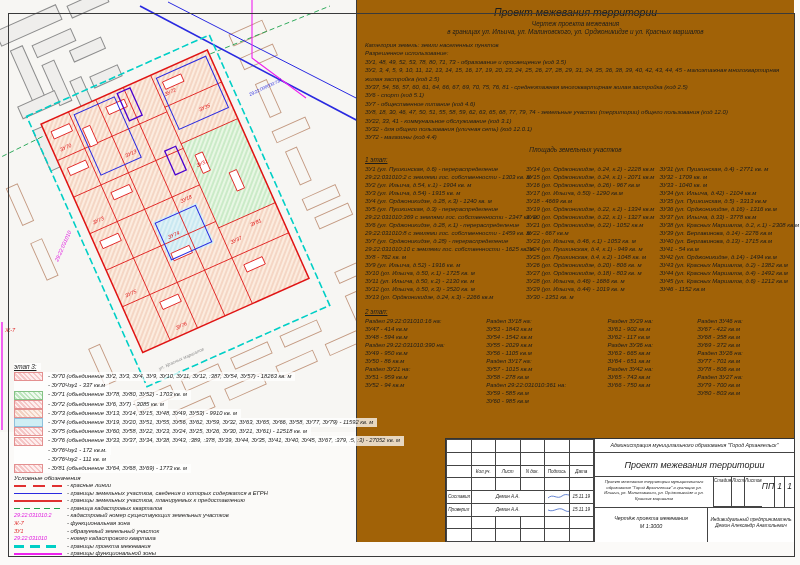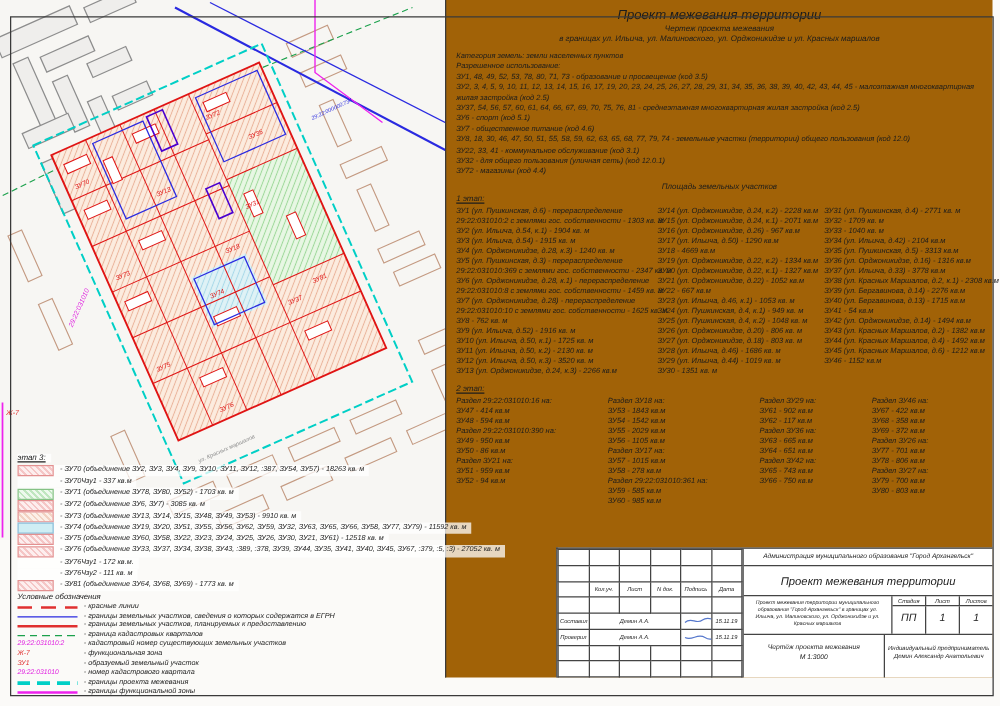--- a/index.html
+++ b/index.html
@@ -41,21 +41,21 @@
   .text-red{color:#e03030;font-size:5.4px;height:auto;background:none;}
   
   .stamp{position:absolute;right:0;bottom:0;width:348px;height:103px;display:flex;background:#fff;border-left:1.1px solid #333;border-top:1.1px solid #333;font-size:4.6px;z-index:4;}
   .stamp table{border-collapse:collapse;width:148px;height:103px;table-layout:fixed;}
   .stamp td{border:0.6px solid #444;padding:0 1px;font-size:4.6px;height:11px;text-align:center;overflow:hidden;white-space:nowrap;}
   .stamp-right{flex:1;display:flex;flex-direction:column;border-left:0.6px solid #444;}
   .st-org{border-bottom:0.6px solid #444;text-align:center;font-size:5.3px;line-height:7px;padding:3px 6px;}
   .st-title{border-bottom:0.6px solid #444;text-align:center;font-size:9px;padding:7px 2px 6px 2px;}
   .st-mid{display:flex;border-bottom:0.6px solid #444;flex:1;}
   .st-desc{width:112px;border-right:0.6px solid #444;font-size:4.2px;line-height:5.6px;text-align:center;padding:2px 3px;}
-  .st-slk{flex:1;display:flex;flex-direction:column;}
+  .st-slk{flex:1;display:flex;flex-direction:row;}
   .st-slk-h{display:flex;border-bottom:0.6px solid #444;}
   .st-slk-h div{flex:1;text-align:center;font-size:4.6px;border-right:0.6px solid #444;padding:1px 0;}
   .st-slk-h div:last-child{border-right:none;}
   .st-slk-v{display:flex;flex:1;}
   .st-slk-v div{flex:1;text-align:center;font-size:8.5px;border-right:0.6px solid #444;padding-top:4px;}
   .st-slk-v div:last-child{border-right:none;}
   .st-bot{display:flex;height:34px;}
   .st-draw{width:112px;border-right:0.6px solid #444;text-align:center;font-size:5.4px;line-height:8px;padding-top:6px;}
   .st-exec{flex:1;text-align:center;font-size:4.8px;line-height:6.4px;padding-top:9px;}
 </style>

